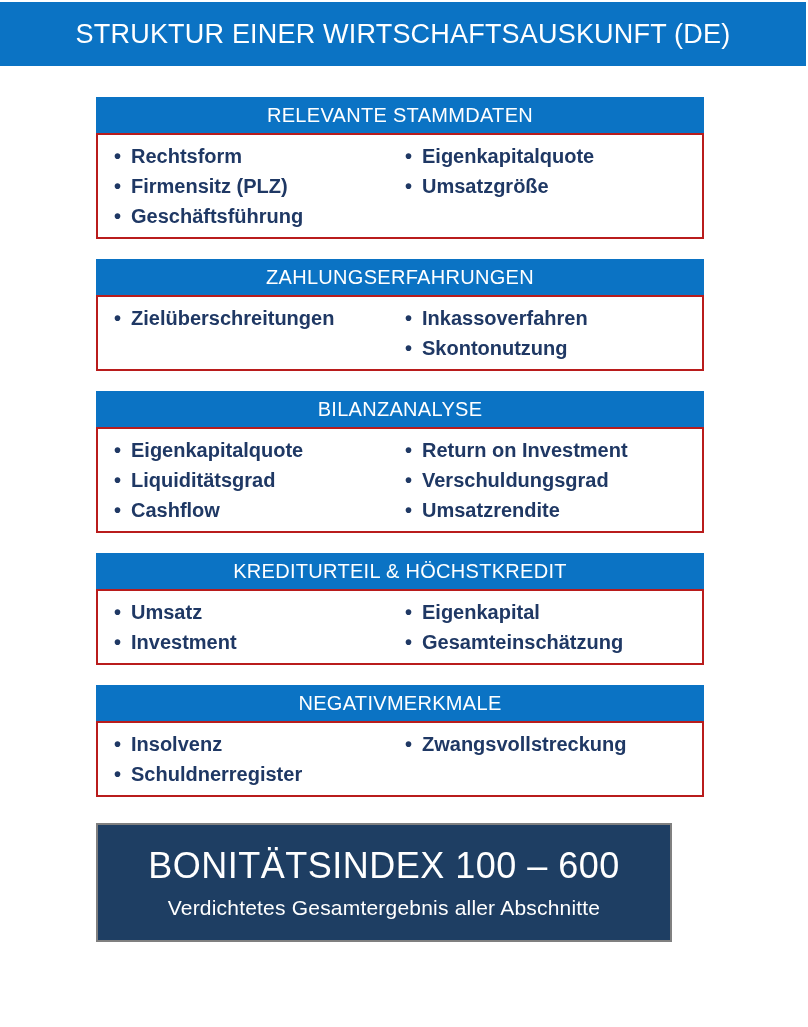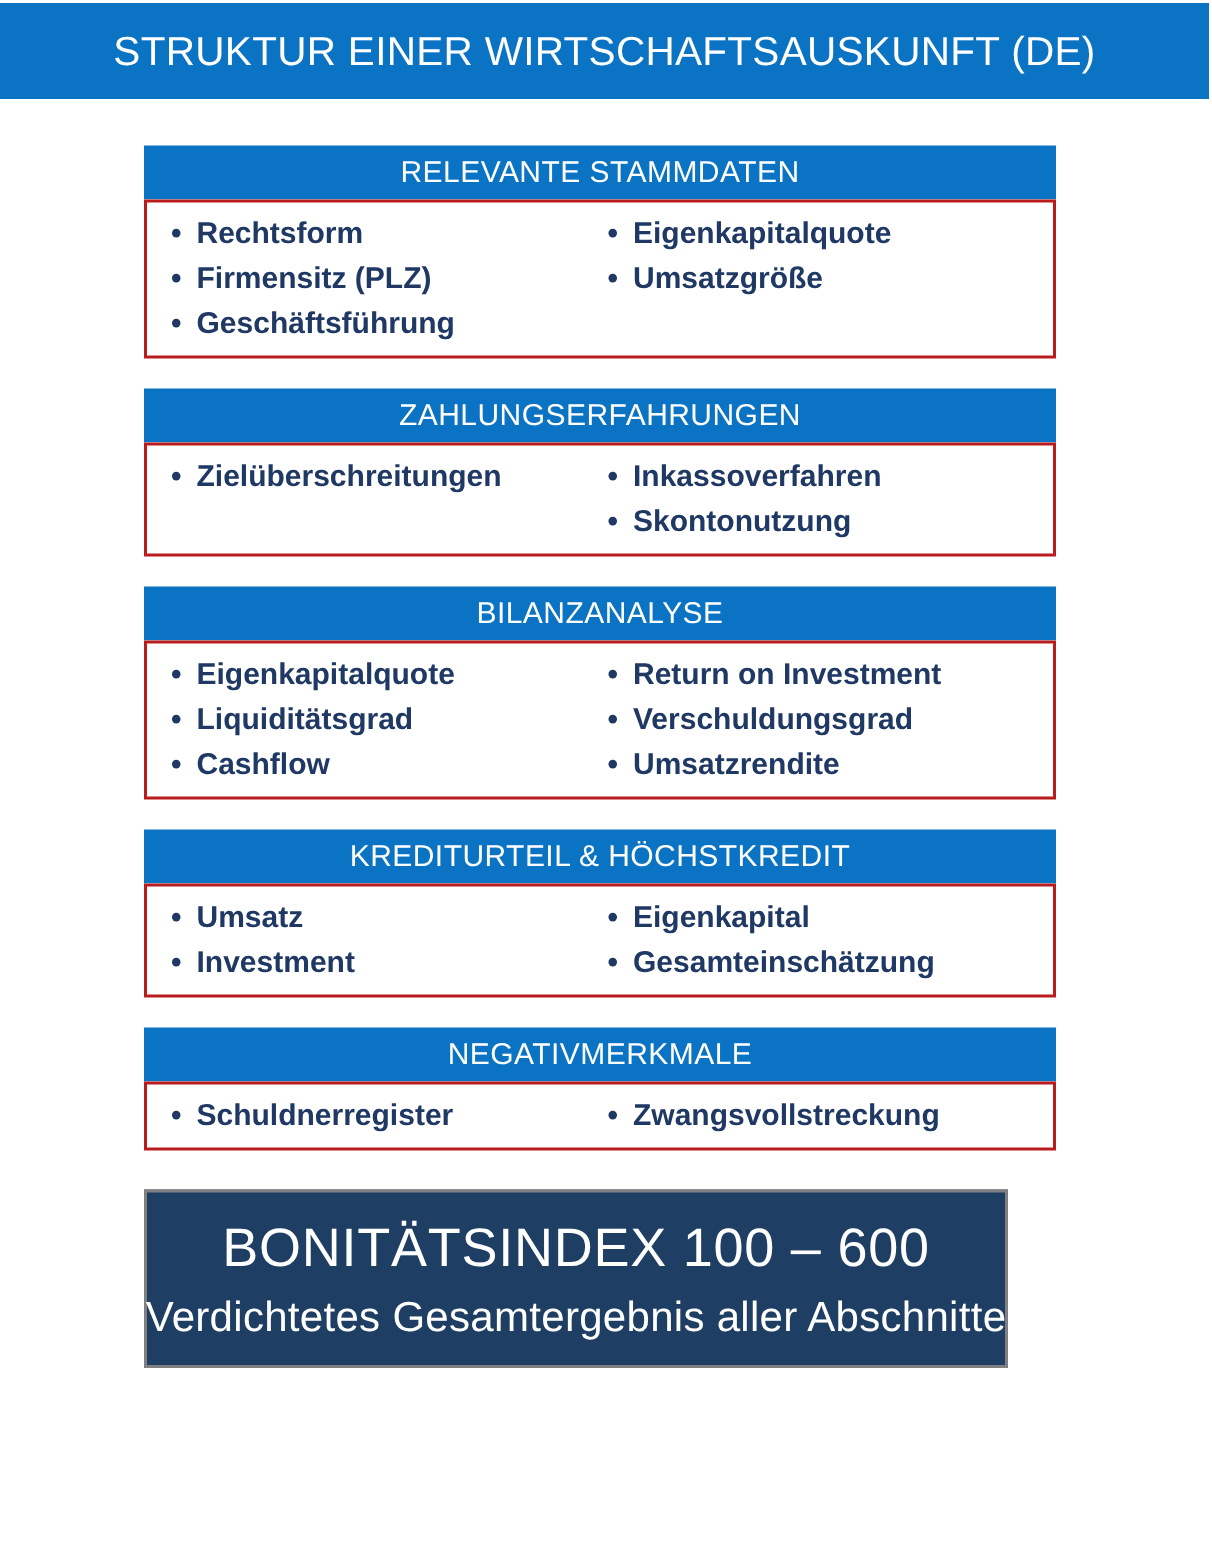--- a/index.html
+++ b/index.html
@@ -72,21 +72,21 @@
     display: flex; flex-direction: column;
     align-items: center; justify-content: center;
   }
   .score-title {
     font-size: 36px;
     font-weight: 500;
     letter-spacing: 0.5px;
     white-space: nowrap;
   }
   .score-subtitle {
-    font-size: 28px;
+    font-size: 21px;
     font-weight: 400;
     margin-top: 9px;
     letter-spacing: 0.2px;
     white-space: nowrap;
   }
 </style>
 </head>
 <body>
 
 <header class="title-bar">
@@ -160,20 +160,21 @@
       </ul>
     </div>
   </section>
 
   <section class="card">
     <div class="card-header">
       <span>NEGATIVMERKMALE</span>
     </div>
     <div class="card-body">
       <ul class="bullets col-left">
+        <li>Insolvenz</li>
         <li>Schuldnerregister</li>
       </ul>
       <ul class="bullets col-right">
         <li>Zwangsvollstreckung</li>
       </ul>
     </div>
   </section>
 
   <footer class="score-box">
     <div class="score-title">BONITÄTSINDEX 100 – 600</div>

